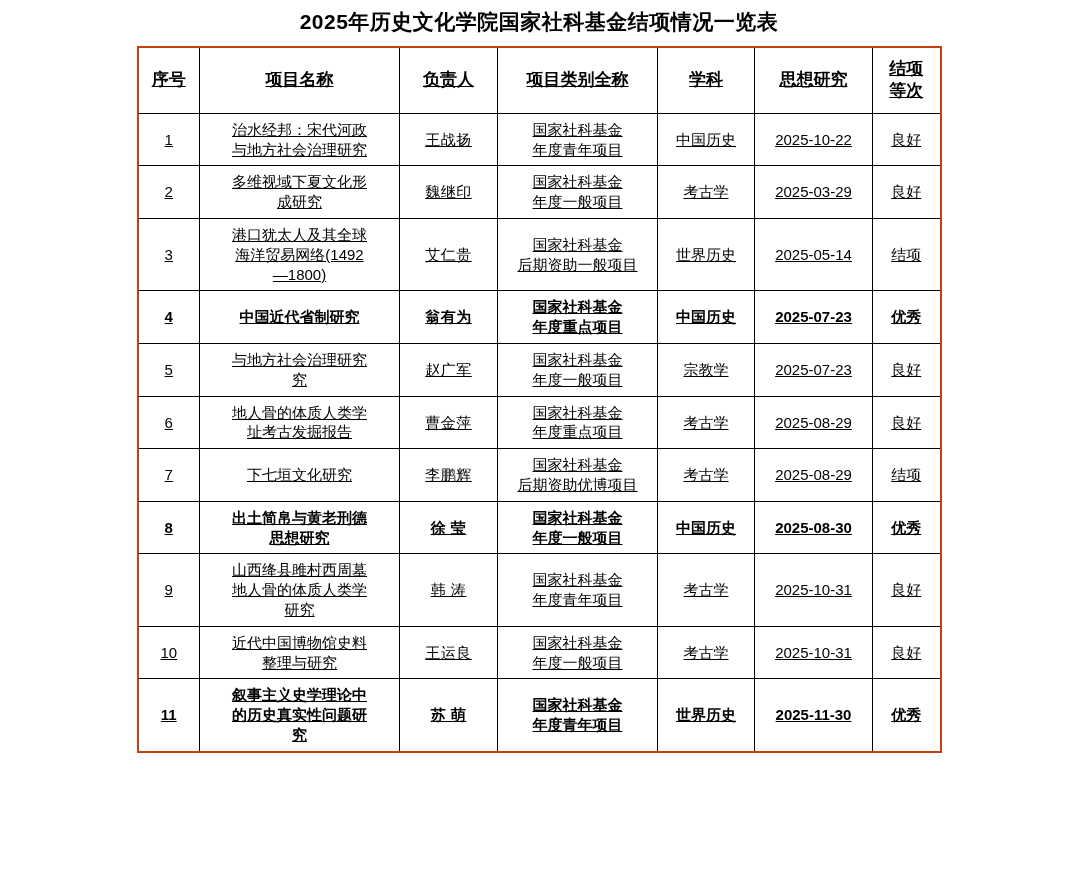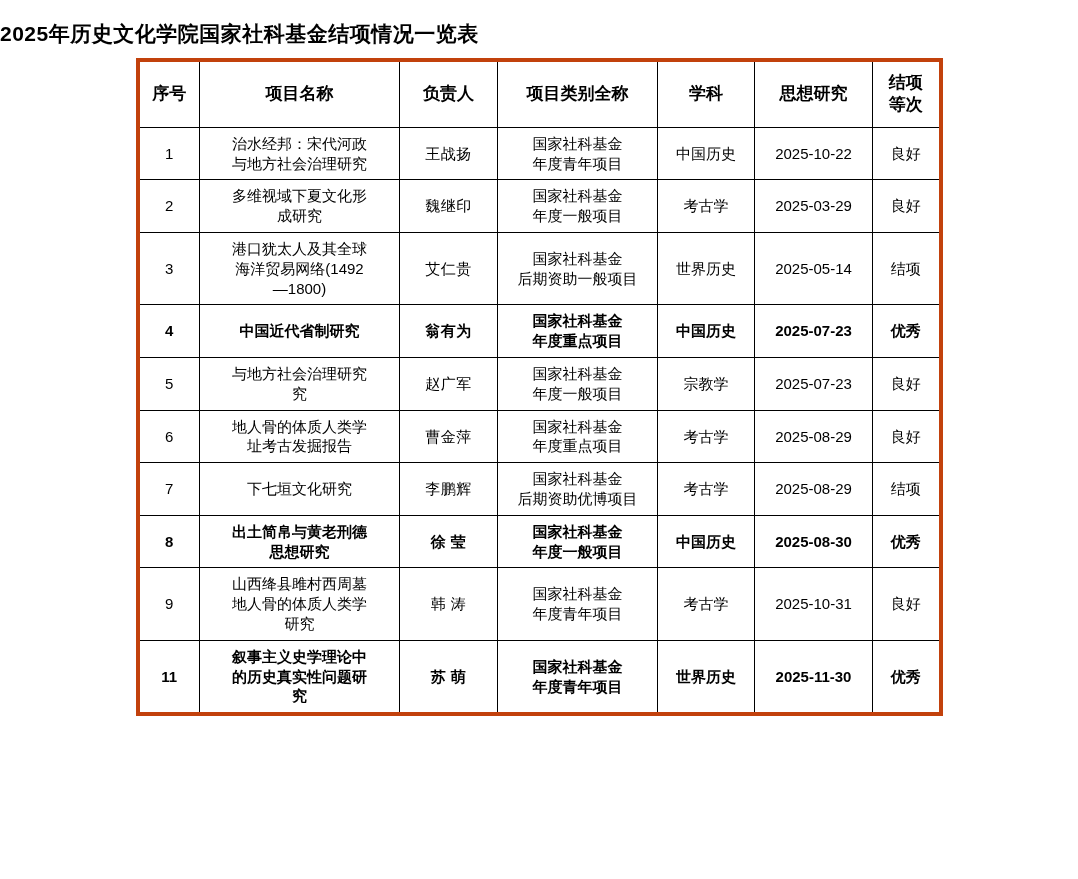--- a/index.html
+++ b/index.html
@@ -13,37 +13,38 @@
     font-family: "Liberation Sans", sans-serif;
     color: #000000;
     overflow: hidden;
   }
   .page {
     width: 1078px;
     box-sizing: border-box;
     padding: 0;
   }
   .doc-title {
-    text-align: left;
+    text-align: center;
     font-size: 21px;
     font-weight: bold;
     letter-spacing: 0.5px;
-    padding-top: 20px;
+    padding-top: 8px;
     padding-bottom: 10px;
     font-family: "Liberation Sans", sans-serif;
   }
   .table-wrap {
     display: flex;
     justify-content: center;
   }
   table.grid {
     border-collapse: collapse;
     width: 775px;
     table-layout: fixed;
-    border: 4px solid #c2410c;
+    border: 2px solid #c2410c;
+    text-decoration: underline;
   }
   table.grid th, table.grid td {
     border: 1px solid #000;
     text-align: center;
     vertical-align: middle;
     padding: 6px 4px;
     font-size: 15px;
     line-height: 1.32;
     word-break: break-word;
   }
@@ -235,20 +236,35 @@
             </td>
             <td class="cell-leader">韩 涛</td>
             <td>
               <span class="line">国家社科基金</span>
               <span class="line">年度青年项目</span>
             </td>
             <td>考古学</td>
             <td>2025-10-31</td>
             <td>良好</td>
           </tr>
+          <tr>
+            <td>10</td>
+            <td class="cell-name">
+              <span class="line">近代中国博物馆史料</span>
+              <span class="line">整理与研究</span>
+            </td>
+            <td class="cell-leader">王运良</td>
+            <td>
+              <span class="line">国家社科基金</span>
+              <span class="line">年度一般项目</span>
+            </td>
+            <td>考古学</td>
+            <td>2025-10-31</td>
+            <td>良好</td>
+          </tr>
           <tr class="highlight">
             <td>11</td>
             <td class="cell-name">
               <span class="line">叙事主义史学理论中</span>
               <span class="line">的历史真实性问题研</span>
               <span class="line">究</span>
             </td>
             <td class="cell-leader">苏 萌</td>
             <td>
               <span class="line">国家社科基金</span>

